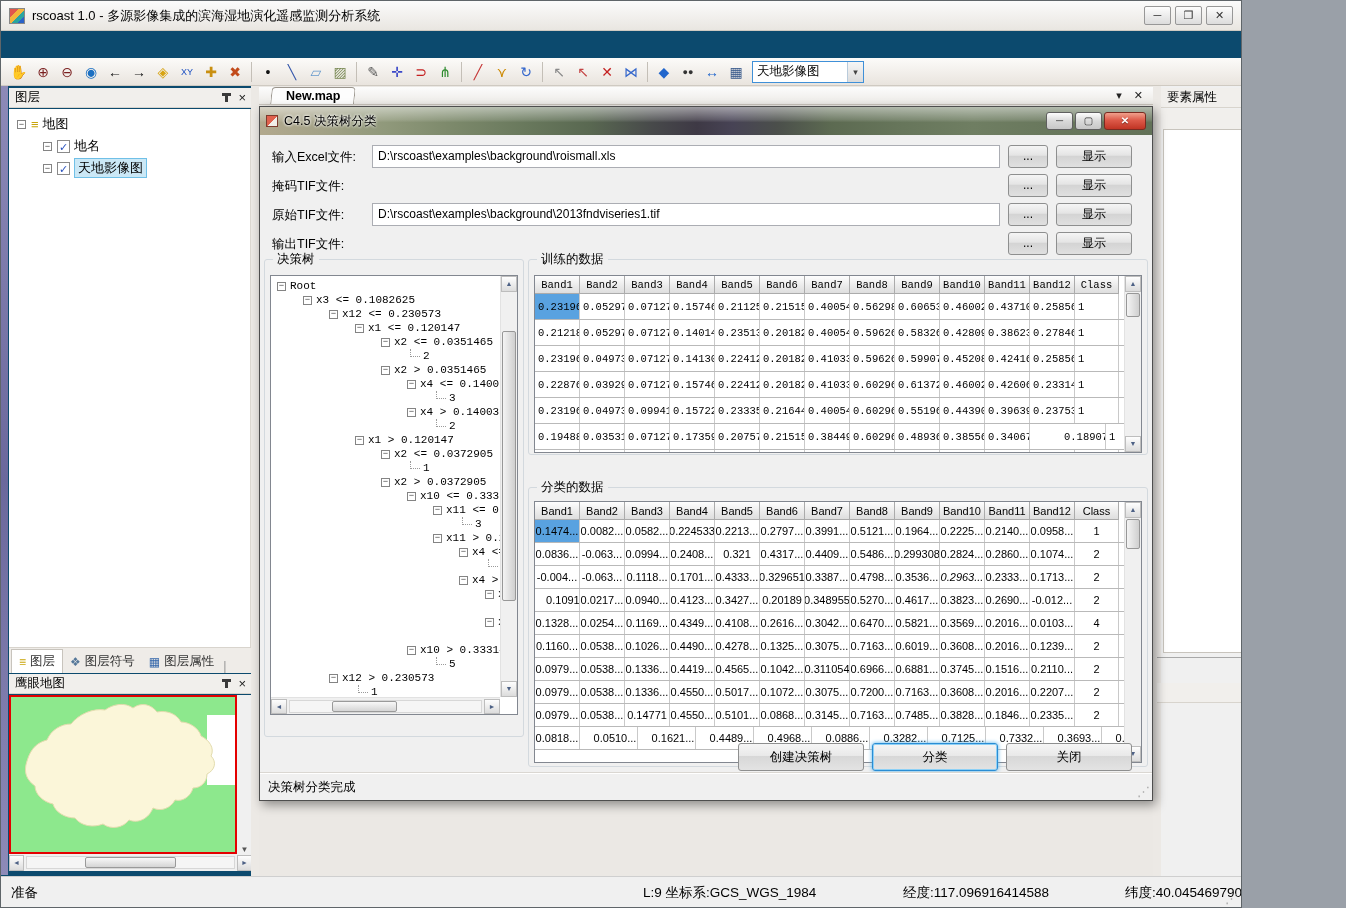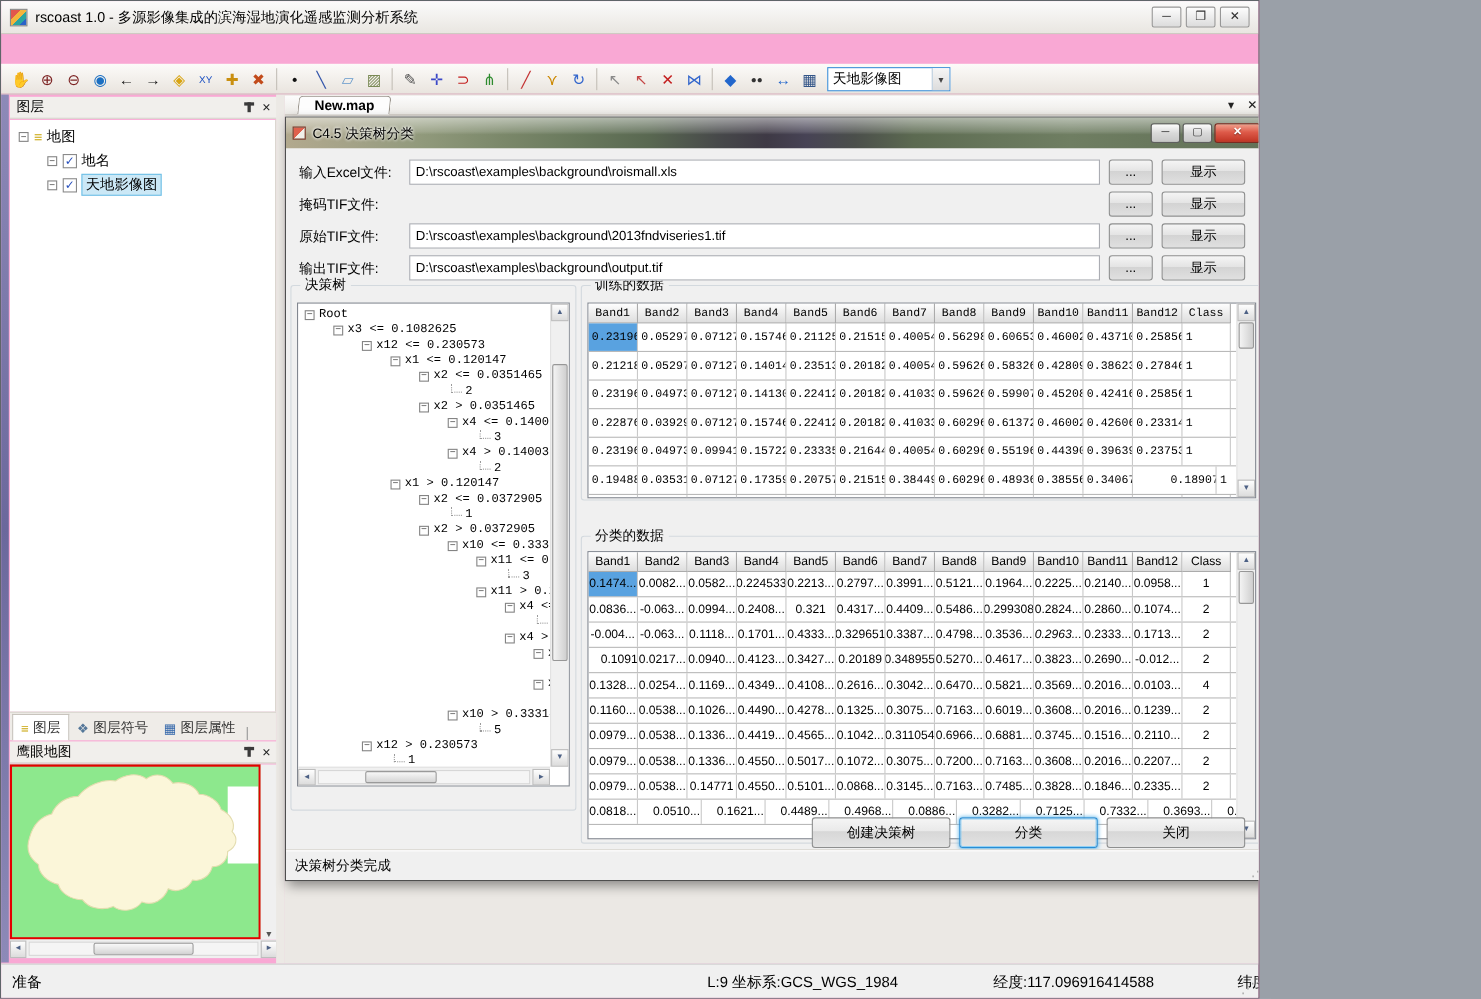--- a/index.html
+++ b/index.html
@@ -1,17 +1,17 @@
 <!DOCTYPE html>
 <html><head>
 <meta charset="utf-8">
 <style>
   html,body{margin:0;padding:0;background:#9aa0a8;}
   *{box-sizing:border-box;}
-  .app{position:relative;width:1145px;height:908px;background:#f9a8d4;
+  .app{position:relative;width:1242px;height:908px;background:#0c4a6e;
        border:1px solid #5f6569;font-family:"Liberation Sans",sans-serif;
        overflow:hidden;color:#000;}
   
   .titlebar{position:absolute;left:0;top:0;right:0;height:30px;
     background:linear-gradient(#fbfbfb,#e9e6e1);border-bottom:1px solid #cfcac2;
     display:flex;align-items:center;padding:0 8px;}
   .app-logo{width:16px;height:16px;margin-right:7px;border:1px solid #888;
     background:linear-gradient(135deg,#e2574c 0 30%,#f3b43c 30% 55%,#2aa5a0 55% 75%,#2a62c8 75%);}
   .title-text{font-size:13px;}
   .win-btns{margin-left:auto;display:flex;gap:4px;}
@@ -800,19 +800,18 @@
         <div class="mini-btn" style="left: 748px; width: 40px; top: 10px;">...</div>
         <div class="mini-btn" style="left: 796px; width: 76px; top: 10px;">显示</div>
         <div class="f-label" style="top: 43px;">掩码TIF文件:</div>
         <div class="mini-btn" style="left: 748px; width: 40px; top: 39px;">...</div>
         <div class="mini-btn" style="left: 796px; width: 76px; top: 39px;">显示</div>
         <div class="f-label" style="top: 72px;">原始TIF文件:</div>
         <div class="f-input" style="top: 68px;">D:\rscoast\examples\background\2013fndviseries1.tif</div>
         <div class="mini-btn" style="left: 748px; width: 40px; top: 68px;">...</div>
         <div class="mini-btn" style="left: 796px; width: 76px; top: 68px;">显示</div>
         <div class="f-label" style="top: 101px;">输出TIF文件:</div>
-        <div class="f-input" style="top: 97px;">D:\rscoast\examples\background\output.tif</div>
         <div class="mini-btn" style="left: 748px; width: 40px; top: 97px;">...</div>
         <div class="mini-btn" style="left: 796px; width: 76px; top: 97px;">显示</div>
       </div>
   </div>
 
 </div>
 
 </body></html>

